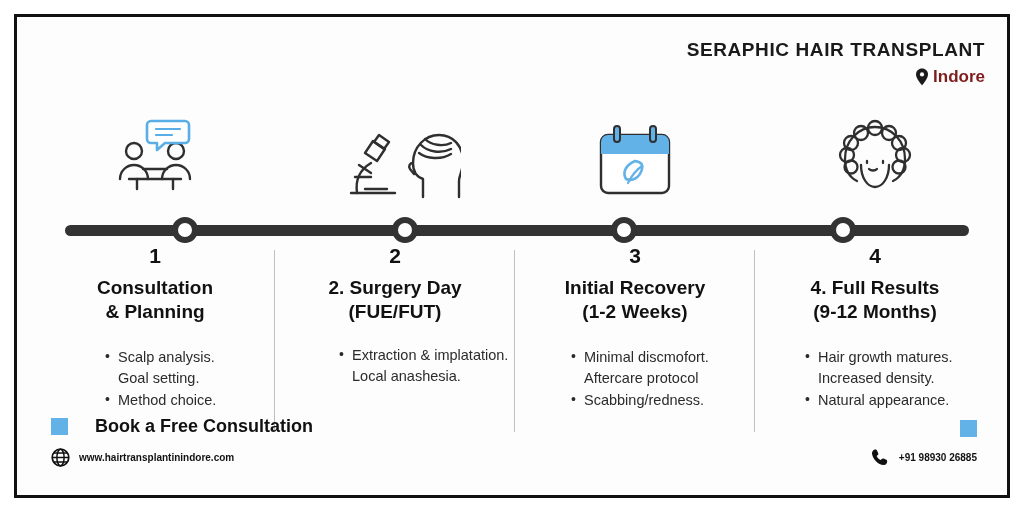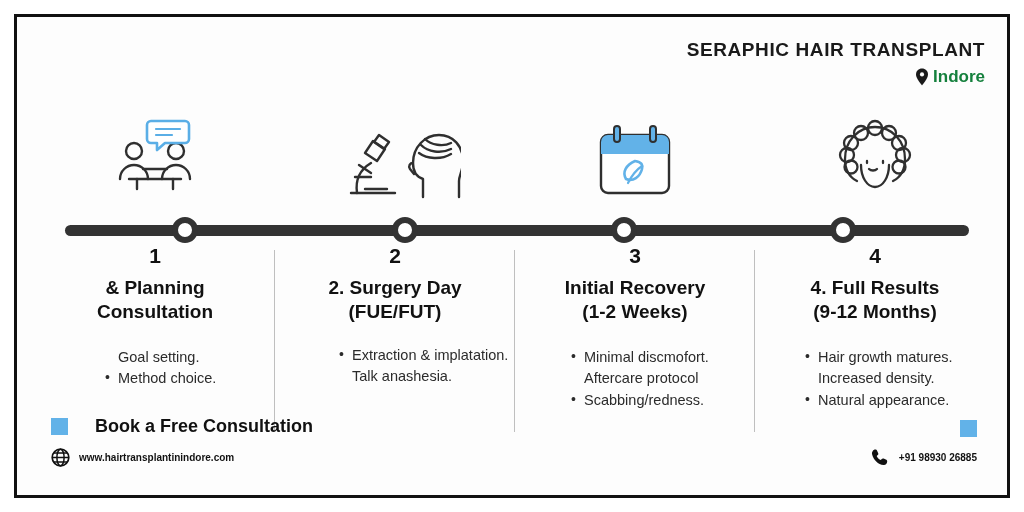--- a/index.html
+++ b/index.html
@@ -38,21 +38,21 @@
   .brand-title {
     font-size: 19px;
     font-weight: bold;
     letter-spacing: 0.6px;
     color: #1a1a1a;
   }
   .brand-loc {
     margin-top: 6px;
     font-size: 17px;
     font-weight: bold;
-    color: #15803d;
+    color: #7f1d1d;
     display: flex;
     align-items: center;
     justify-content: flex-end;
     gap: 4px;
   }
   .pin-icon svg { display: block; }
 
   
   .timeline-bar {
     position: absolute;
@@ -236,25 +236,26 @@
                 <path d="M44 4h34a4 4 0 0 1 4 4v14a4 4 0 0 1-4 4H58l-8 7v-7h-6a4 4 0 0 1-4-4V8a4 4 0 0 1 4-4z"></path>
               </g>
               <g stroke="#5aaee6" stroke-width="2.2" stroke-linecap="round">
                 <path d="M49 12h24M49 18h16"></path>
               </g>
             </svg>
           </span>
         </div>
         <div class="step-num">1</div>
         <div class="step-title">
+          <div>Consultation</div>
           <div>&amp; Planning</div>
-          <div>Consultation</div>
         </div>
         <div class="bullets c1">
           <ul>
+            <li>Scalp analysis.</li>
             <li class="nb">Goal setting.</li>
             <li>Method choice.</li>
           </ul>
         </div>
         <div class="divider" style="right:0;"></div>
       </div>
 
       <div class="col">
         <div class="icon-wrap">
           <span>
@@ -279,21 +280,21 @@
           </span>
         </div>
         <div class="step-num">2</div>
         <div class="step-title">
           <div>2. Surgery Day</div>
           <div>(FUE/FUT)</div>
         </div>
         <div class="bullets c2">
           <ul>
             <li>Extraction &amp; implatation.</li>
-            <li class="nb">Talk anashesia.</li>
+            <li class="nb">Local anashesia.</li>
           </ul>
         </div>
         <div class="divider" style="right:0;"></div>
       </div>
 
       <div class="col">
         <div class="icon-wrap">
           <span>
             <svg width="86" height="82" viewBox="0 0 86 82">
               <rect x="9" y="14" width="68" height="58" rx="7" fill="#ffffff" stroke="#2f2f2f" stroke-width="2.4"></rect>

